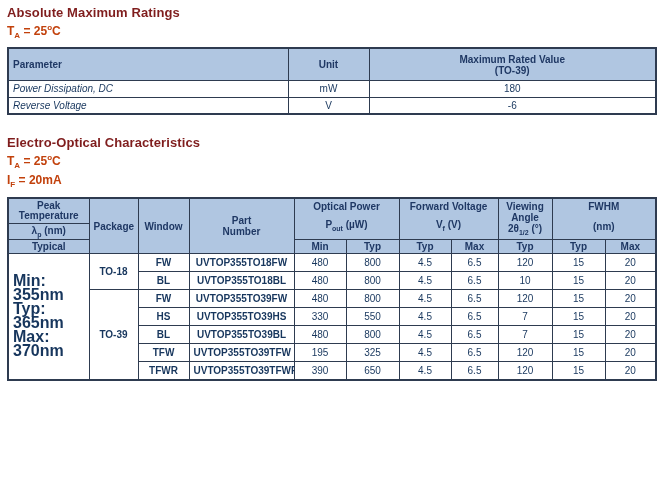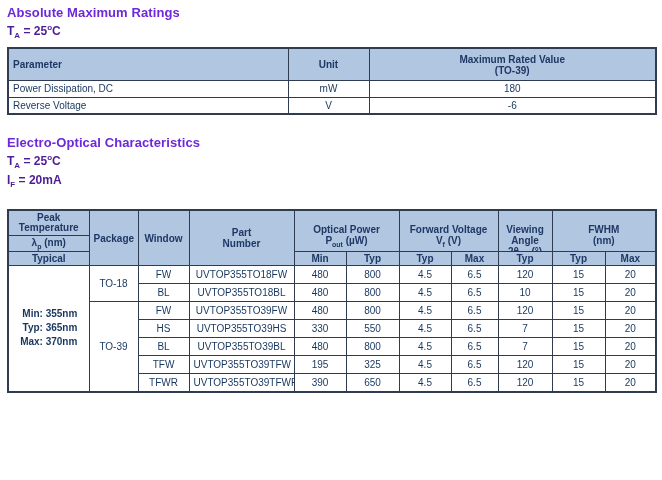--- a/index.html
+++ b/index.html
@@ -7,25 +7,25 @@
   body {
     width: 662px; height: 480px;
     background: #ffffff;
     font-family: "Liberation Sans", sans-serif;
     color: #17365d;
   }
   .page { padding: 5px 7px 0 7px; }
 
   
   .sec-title {
-    font-size: 13px; font-weight: bold; color: #6d28d9;
+    font-size: 13px; font-weight: bold; color: #7f1d1d;
     margin: 0 0 3px 0; letter-spacing: 0.1px;
   }
   .cond {
-    font-size: 12px; font-weight: bold; color: #4c1d95;
+    font-size: 12px; font-weight: bold; color: #c2410c;
     margin: 0 0 2px 0;
   }
   .cond sub { font-size: 8px; }
   .cond sup { font-size: 8px; }
 
   
   table {
     border-collapse: collapse;
     table-layout: fixed;
     width: 648px;
@@ -47,47 +47,47 @@
   td { text-align: center; color: #17365d; }
   sub { font-size: 7px; }
   sup { font-size: 7px; }
 
   
   #t1 { margin-top: 7px; }
   #t1 th.param-h { text-align: left; }
   #t1 .h-row { height: 32px; }
   #t1 .d-row { height: 17px; }
   #t1 .d-row-2l { height: 27px; }
-  #t1 td.param { text-align: left; }
+  #t1 td.param { text-align: left; font-style: italic; }
   #t1 .line2 { font-size: 9.5px; }
 
   
   .sec2 { margin-top: 20px; }
 
   
-  #t2 { margin-top: 20px; }
+  #t2 { margin-top: 8px; }
   #t2 .h1 { height: 20px; }
   #t2 .h2 { height: 14px; }
   #t2 .h3 { height: 14px; }
   #t2 .h3 th { font-size: 10px; }
   #t2 .d-row { height: 18px; }
   #t2 th .two-line { line-height: 10px; padding: 1px 0; }
   #t2 th.group {
     vertical-align: top;
   }
   #t2 th.group .grp {
     display: flex; flex-direction: column; justify-content: space-between;
-    height: 32px; padding: 12px 0 0 0;
-  }
-  #t2 td.bolder { font-weight: 400; }
+    height: 32px; padding: 1px 0 0 0;
+  }
+  #t2 td.bolder { font-weight: 700; }
   #t2 td.lam {
     font-weight: bold; text-align: center;
   }
   #t2 td.lam .lam-block {
-    display: inline-block; text-align: right; line-height: 14px; font-size: 10px;
+    display: inline-block; text-align: left; line-height: 14px; font-size: 16px;
   }
 </style>
 </head>
 <body>
 
 <div class="page">
 
   <div class="sec-title">Absolute Maximum Ratings</div>
   <div class="cond"><span>T</span><sub>A</sub><span> = 25</span><sup>o</sup><span>C</span></div>
 

